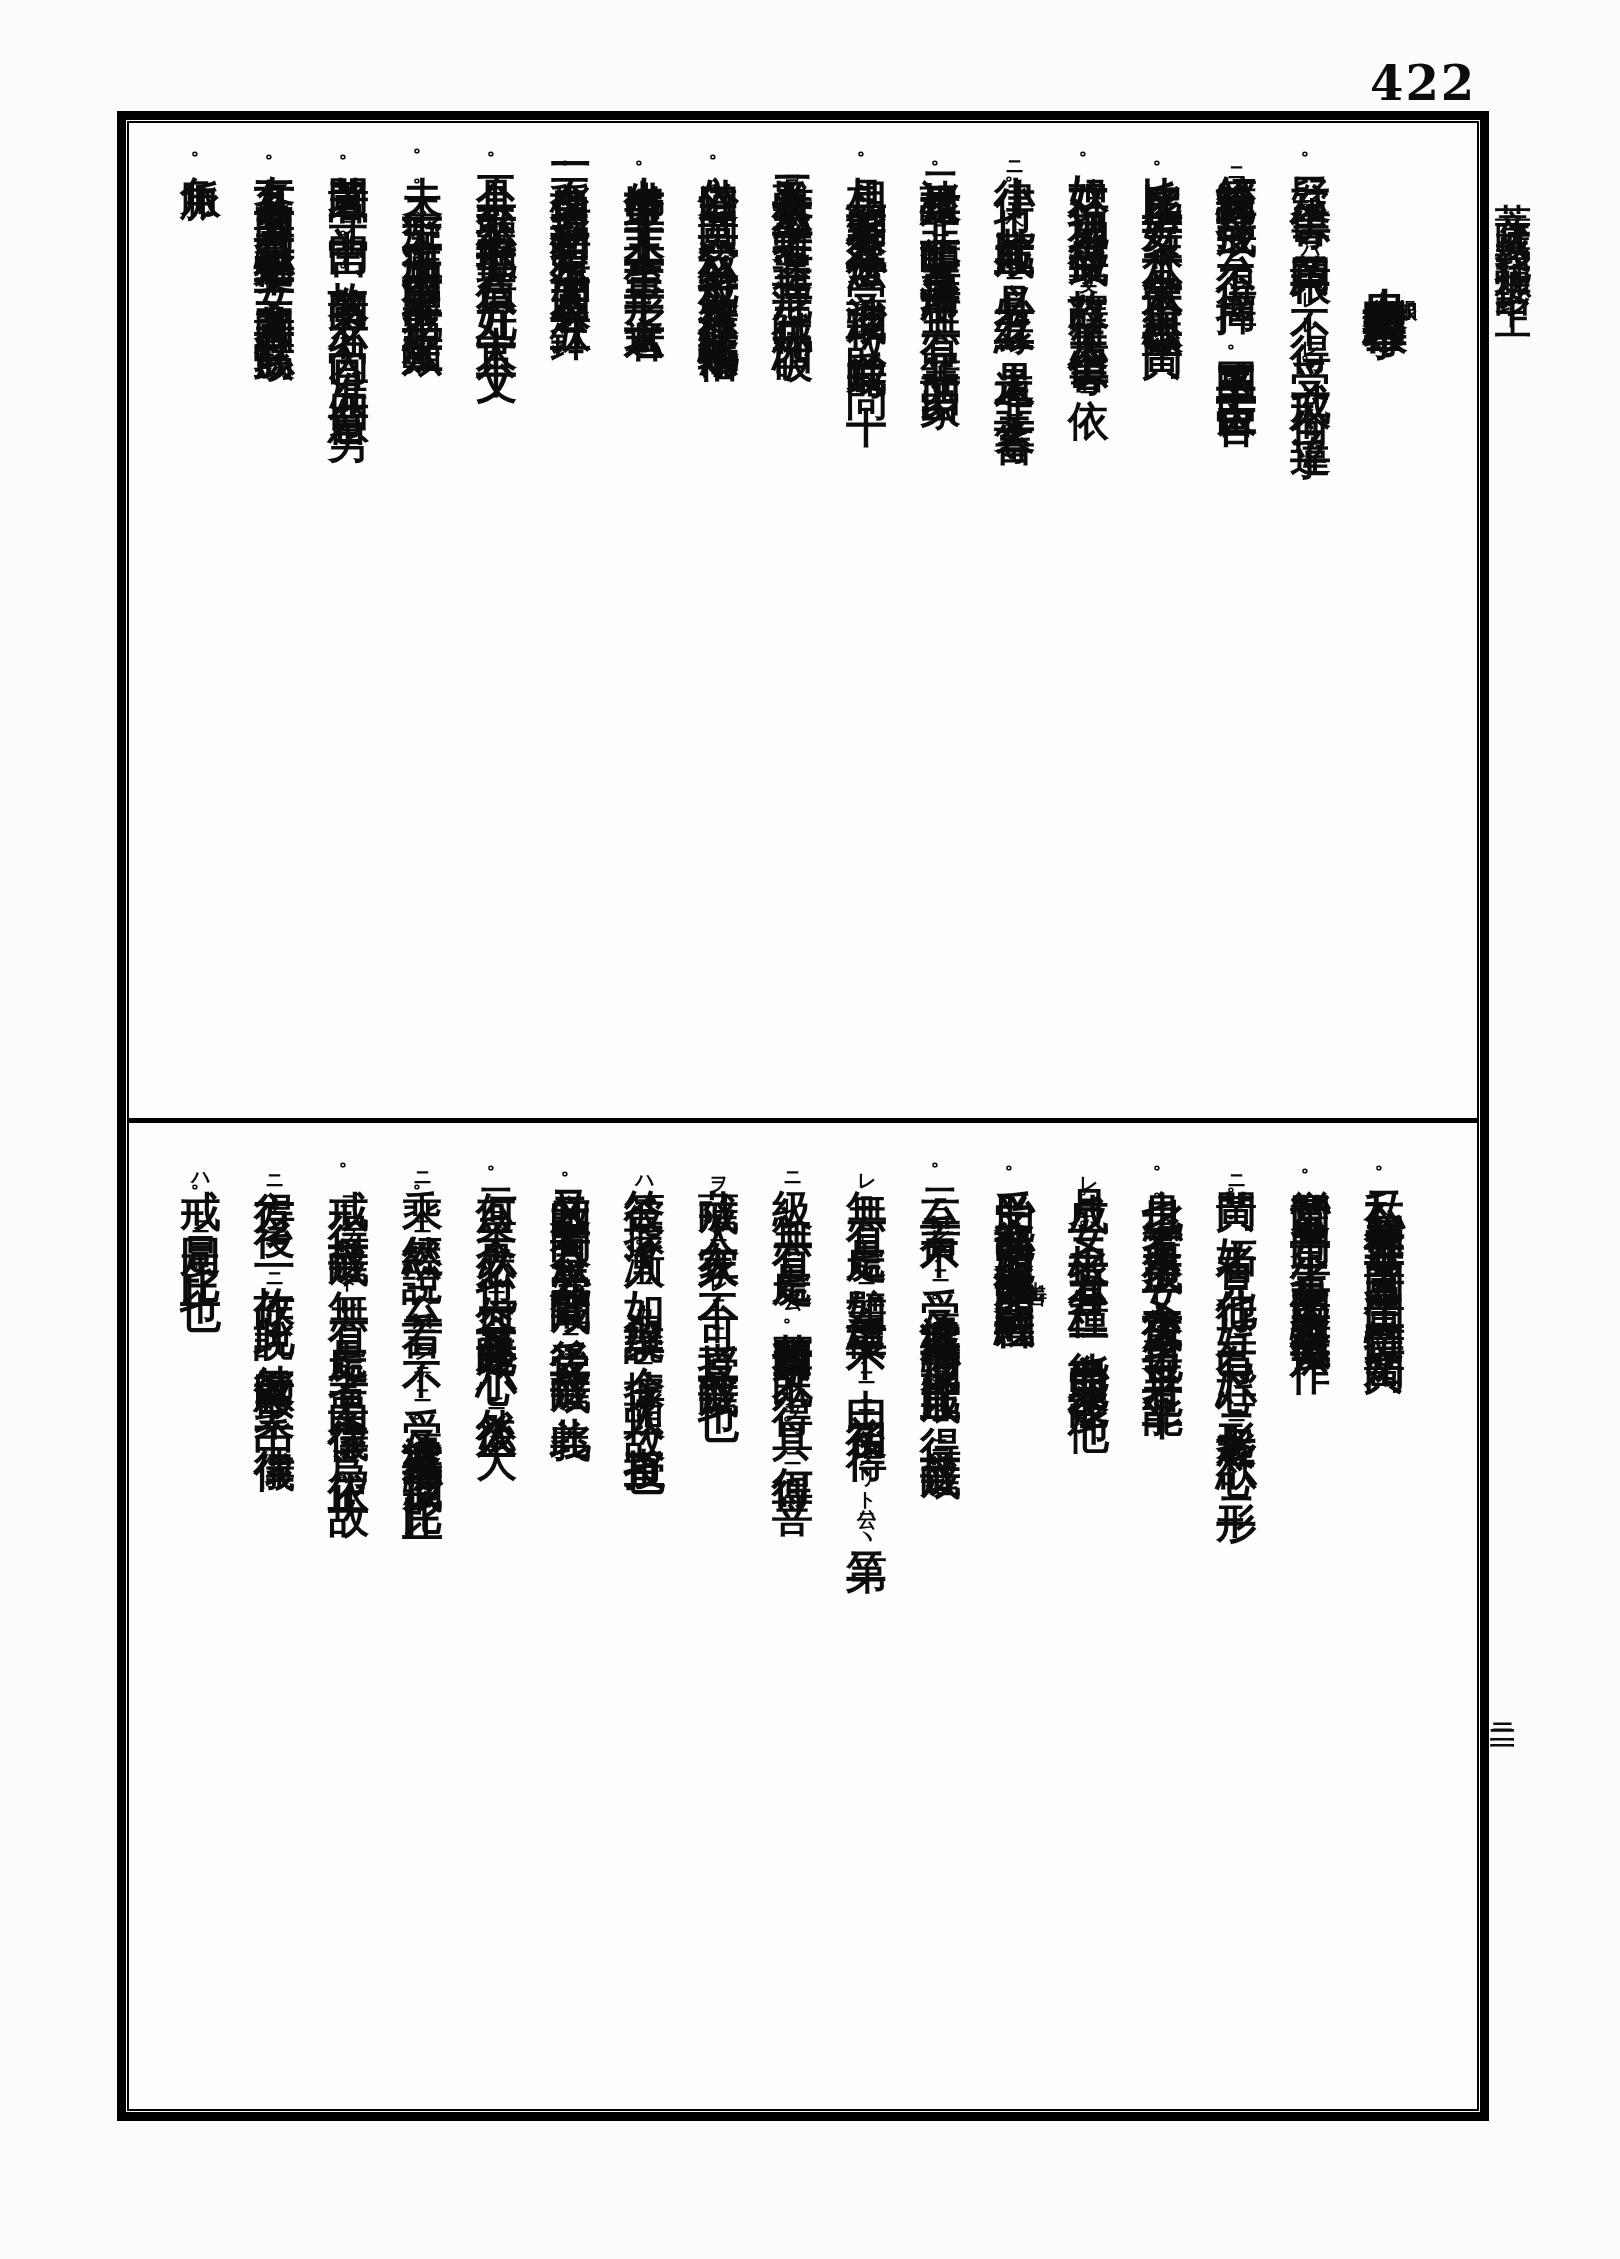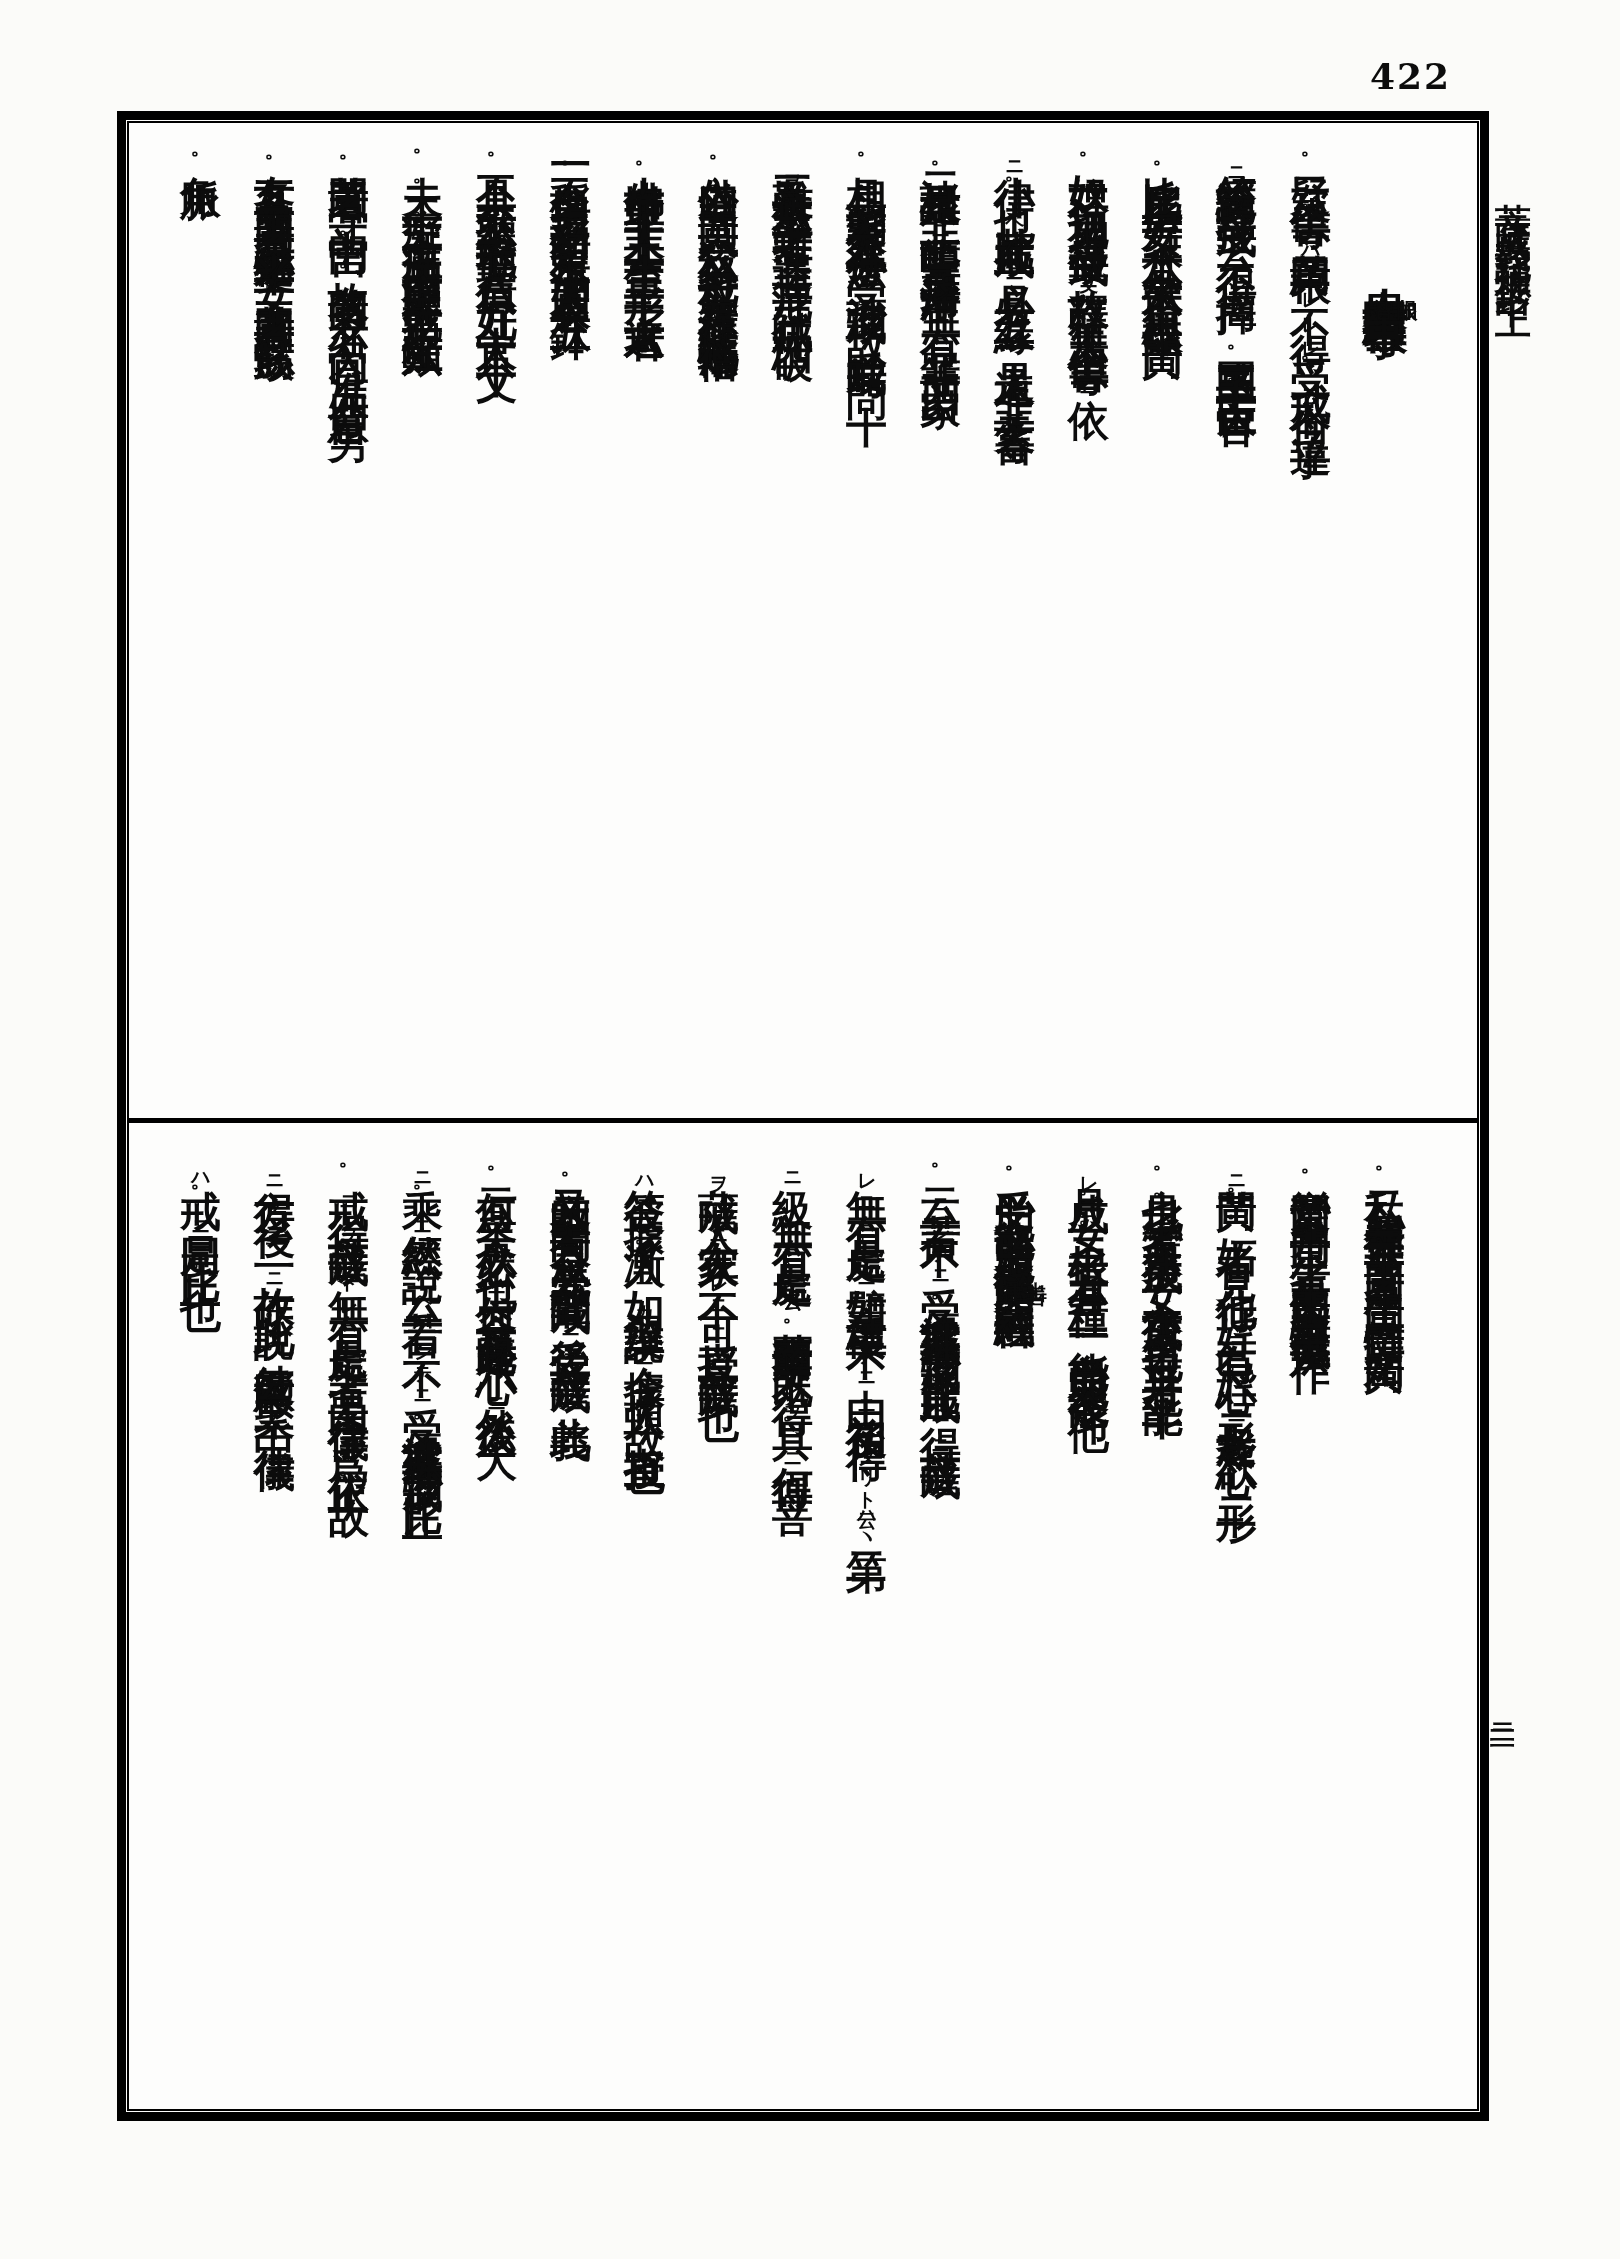--- a/index.html
+++ b/index.html
@@ -5,21 +5,21 @@
   html,body{margin:0;padding:0;}
   body{
     width:1621px;height:2259px;position:relative;
     background:#fbfbf9;color:#0c0c0c;
     font-family:"Liberation Serif","DejaVu Serif",serif;
     overflow:hidden;
   }
   
   .pagenum{
     position:absolute;left:1370px;top:55px;
-    font-size:36px;font-weight:bold;letter-spacing:2px;
+    font-size:48px;font-weight:bold;letter-spacing:2px;
     font-family:"DejaVu Serif","Liberation Serif",serif;
   }
   
   .margin-title{
     position:absolute;left:1487px;top:174px;
     writing-mode:vertical-rl;text-orientation:upright;
     font-size:36px;font-weight:700;letter-spacing:11px;line-height:51px;
   }
   
   .folio{

